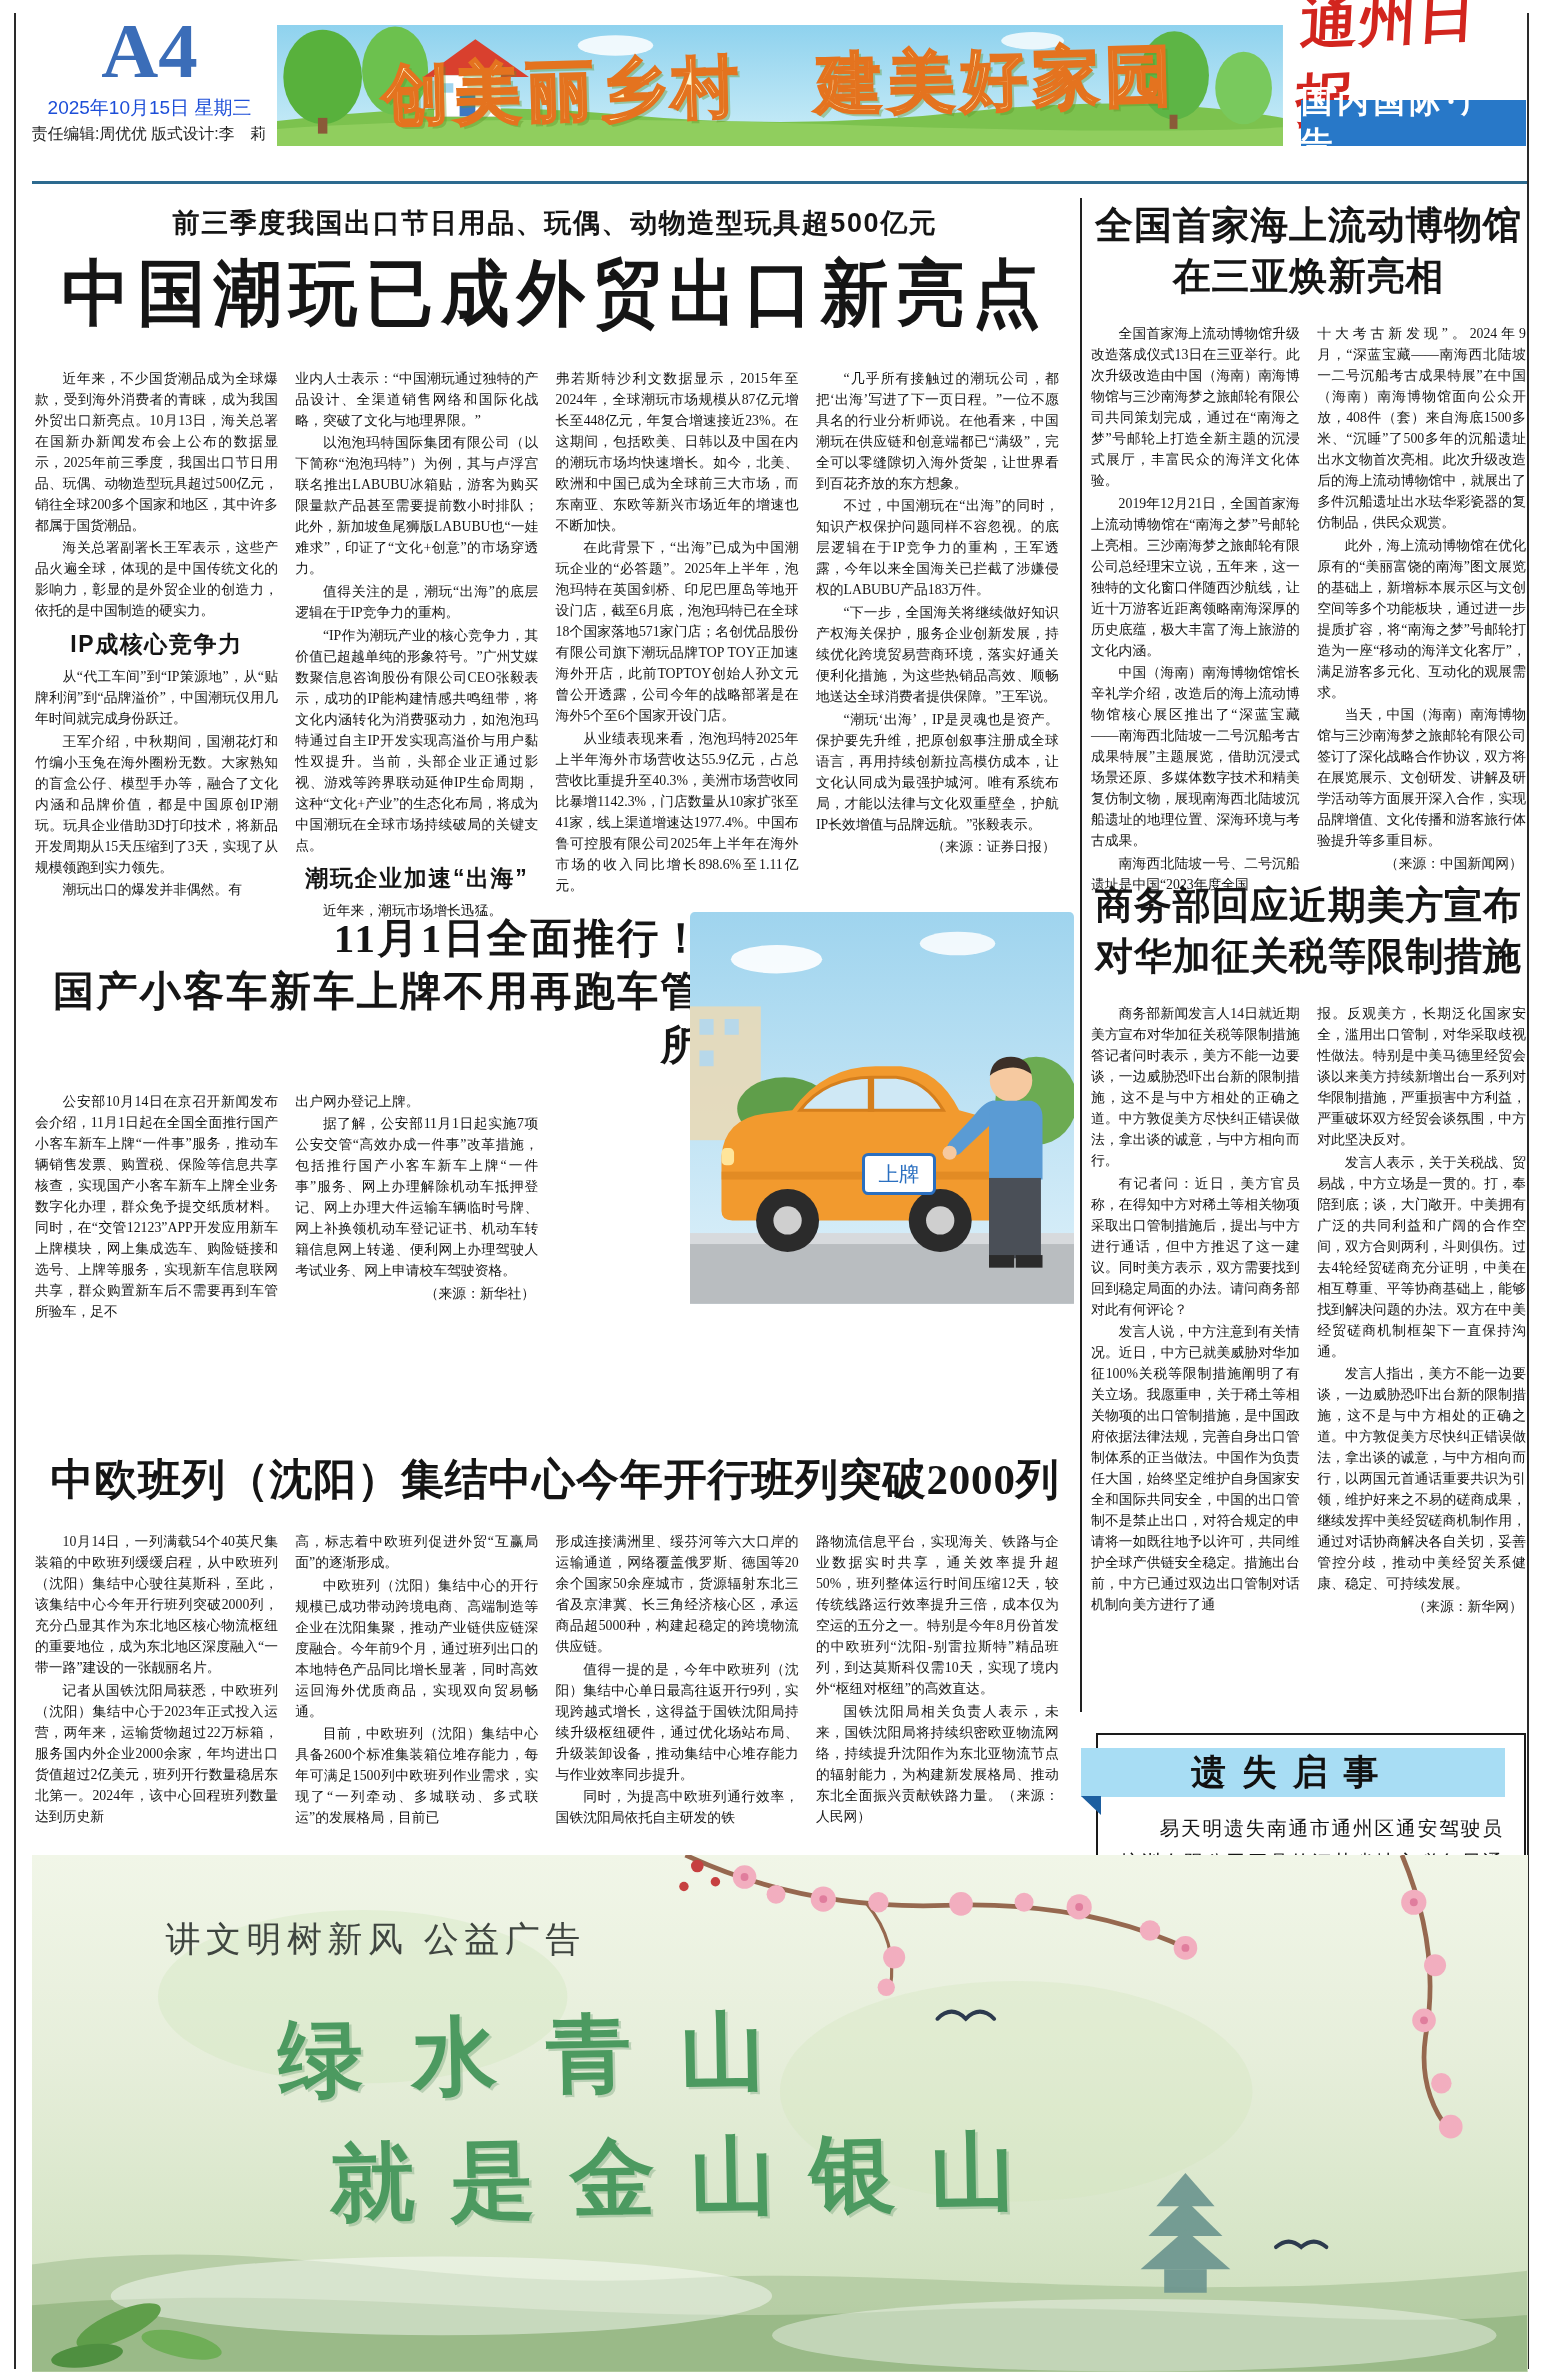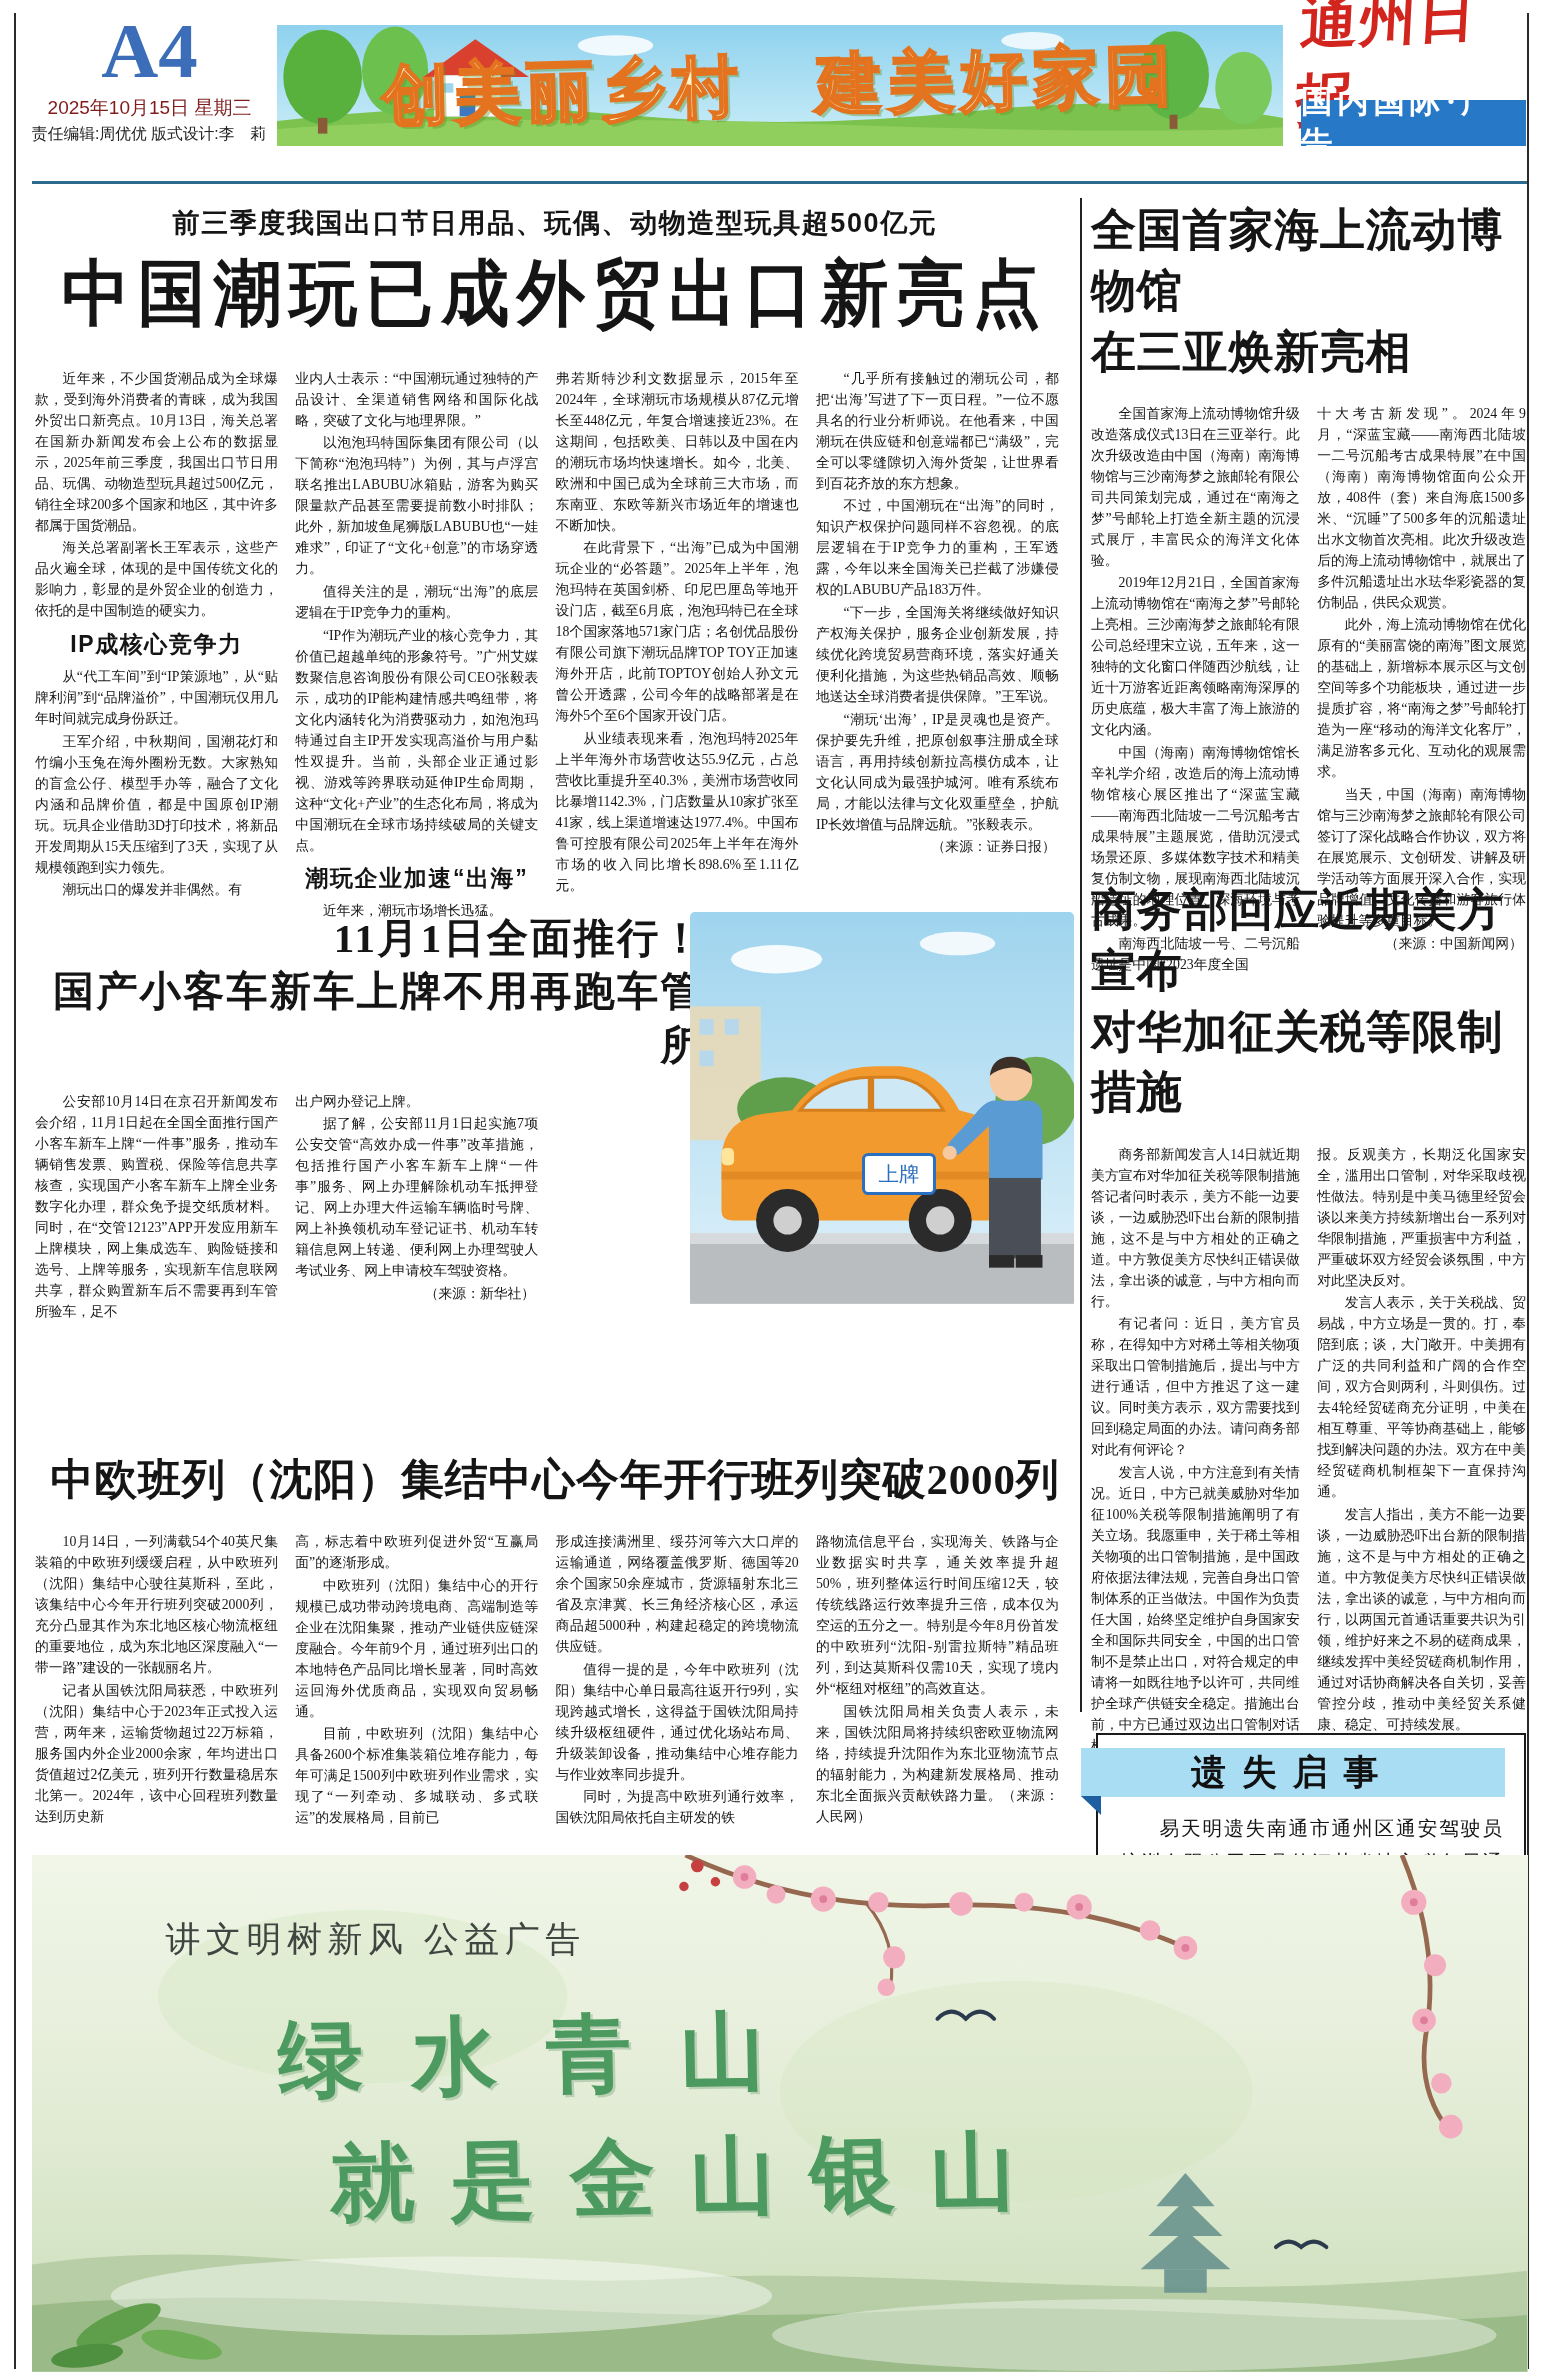--- a/index.html
+++ b/index.html
@@ -5,21 +5,21 @@
   html,body{margin:0;padding:0;background:#ffffff;}
   .page{position:relative;width:1543px;height:2377px;background:#fff;overflow:hidden;
         font-family:"Liberation Serif","DejaVu Serif",serif;color:#151515;}
   .edge{position:absolute;top:12.6px;bottom:7.9px;width:1.6px;background:#2a2a2a;}
   .edge.l{left:14px}.edge.r{left:1527px}
 
   
   .a4{position:absolute;left:31.5px;top:6.3px;width:236px;text-align:center;
       font-family:"Liberation Serif",serif;font-weight:bold;font-size:79px;color:#3b6db8;}
   .hdate{position:absolute;left:22px;top:95px;width:255px;text-align:center;
-      font-family:"Liberation Sans","DejaVu Sans",sans-serif;font-size:19px;color:#7f1d1d;}
+      font-family:"Liberation Sans","DejaVu Sans",sans-serif;font-size:19px;color:#1d4ed8;}
   .heds{position:absolute;left:19px;top:124px;width:260px;text-align:center;
       font-family:"Liberation Sans",sans-serif;font-size:15.8px;color:#222;}
   .banner{position:absolute;left:277px;top:25px;width:1006px;height:121px;overflow:hidden;}
   .banner svg{position:absolute;inset:0;}
   .slogan{position:absolute;inset:0;display:flex;align-items:center;justify-content:center;
       font-family:"Liberation Sans",sans-serif;font-weight:900;font-size:66px;letter-spacing:6.3px;
       color:#fdf4c8;-webkit-text-stroke:2.4px #e4731f;text-shadow:3.2px 3.2px 0 rgba(96,150,40,.4);
       transform:rotate(-1.5deg);white-space:nowrap;}
   .masthead{position:absolute;left:1299px;top:17.3px;width:228px;height:79px;display:flex;
       align-items:center;justify-content:center;font-family:"DejaVu Serif",serif;font-weight:bold;
@@ -59,22 +59,22 @@
       font-family:"Liberation Sans",sans-serif;font-weight:normal;font-size:20.5px;color:#2a6fc0;}
 
   
   .train{position:absolute;left:35px;top:1451px;width:1040px;}
   .ttitle{text-align:center;font-weight:900;font-size:43px;letter-spacing:0.8px;
       font-family:"Liberation Serif",serif;white-space:nowrap;}
   .train .cols{margin-top:22px;}
 
   
   .rart{position:absolute;left:1091px;width:435px;}
-  .rtitle{text-align:left;font-family:"Liberation Sans",sans-serif;font-weight:bold;
-      font-size:45px;line-height:1.35;letter-spacing:0.8px;}
+  .rtitle{text-align:center;font-family:"Liberation Sans",sans-serif;font-weight:bold;
+      font-size:38px;line-height:1.35;letter-spacing:0.8px;}
   .rart .cols{margin-top:20.5px;}
 
   
   .notice{position:absolute;left:1096px;top:1733px;width:430px;height:206px;background:#fff;
       border:2.4px solid #1a1a1a;box-sizing:border-box;}
   .nbanner{position:absolute;left:-17.3px;top:12.6px;width:424px;height:49px;background:#a8ddf4;
       display:flex;align-items:center;justify-content:center;font-family:"Liberation Serif",serif;
       font-weight:bold;font-size:35px;letter-spacing:15.8px;color:#111;}
   .ncorner{position:absolute;left:-17.3px;top:61px;width:0;height:0;border-style:solid;
       border-width:0 20.5px 19px 0;border-color:transparent #1d5fa0 transparent transparent;}

